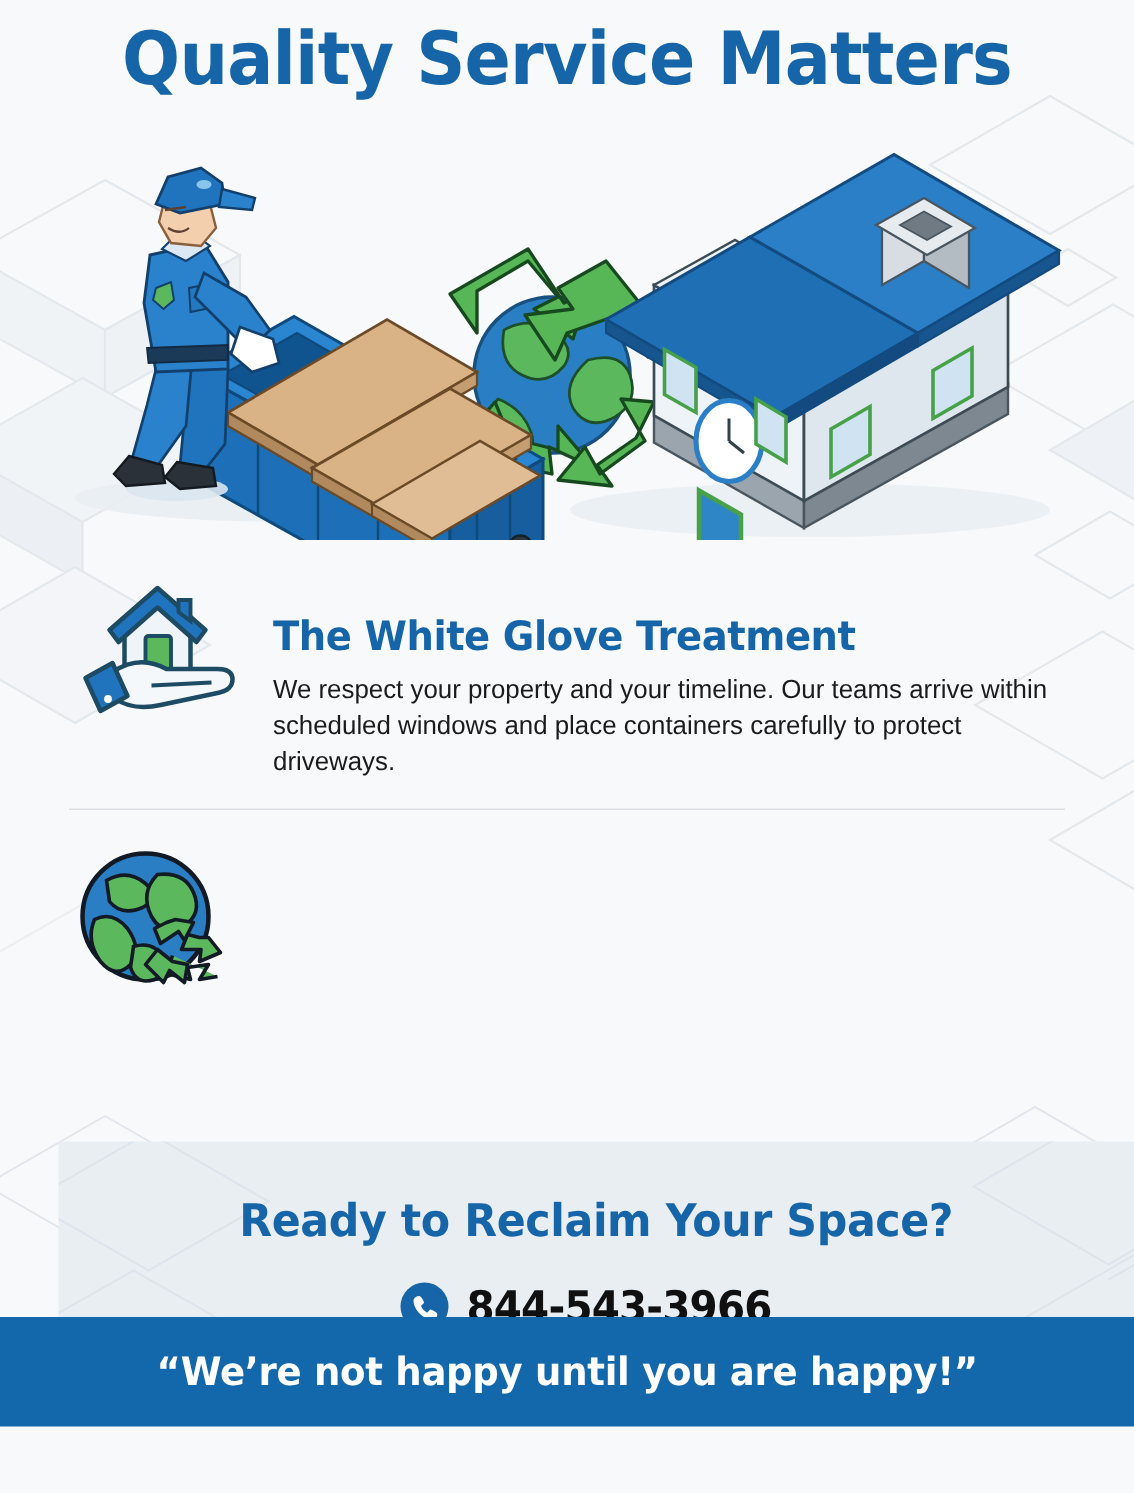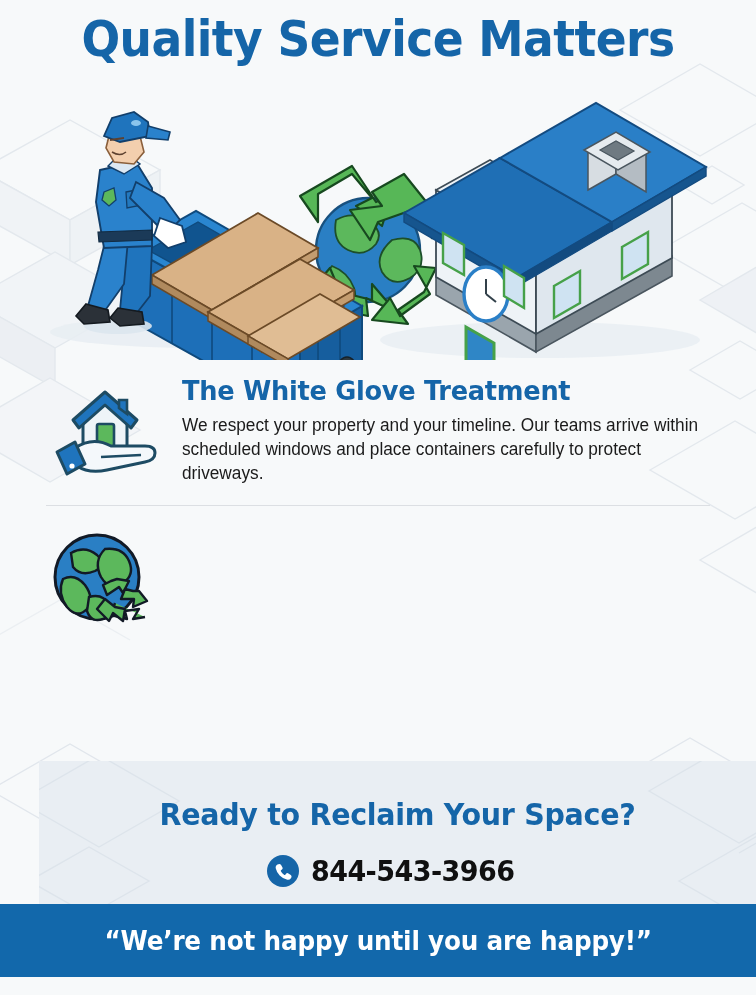--- a/index.html
+++ b/index.html
@@ -24,21 +24,21 @@
   }
 
   
   .hero{position:relative;z-index:2;height:285px;margin-top:4px;}
   .hero svg{position:absolute;left:0;top:0;}
 
   
   .features{position:relative;z-index:3;padding:0 24px;}
   .feature{display:flex;align-items:flex-start;gap:18px;padding:16px 14px 14px 22px;}
   .feature-icon{flex:0 0 auto;width:118px;height:110px;display:flex;align-items:center;justify-content:center;}
-  .feature-body{flex:1 1 auto;padding-top:4px;}
+  .feature-body{flex:1 1 auto;padding-top:4px;margin-top:34px;}
   .feature-title{
     margin:0 0 7px 0;font-size:27px;font-weight:bold;letter-spacing:-0.3px;
     font-family:"DejaVu Sans","Liberation Sans",sans-serif;
     transform:scaleX(0.95);transform-origin:left center;
   }
   .feature-title.blue{color:#1565a8;}
   .feature-title.green{color:#4fab50;}
   .feature-text{
     margin:0;font-size:17.5px;line-height:1.38;color:#1b1b1b;
     font-family:"Liberation Sans","DejaVu Sans",sans-serif;
@@ -63,21 +63,21 @@
   .contact{display:flex;align-items:center;gap:11px;}
   .contact-text{
     font-size:29px;font-weight:bold;color:#101010;letter-spacing:-0.6px;
     font-family:"DejaVu Sans","Liberation Sans",sans-serif;
     transform:scaleX(0.93);transform-origin:left center;
   }
   .contact-text.url{font-size:24px;letter-spacing:-0.4px;}
 
   
   .banner{
-    position:absolute;left:0;right:0;top:904px;height:73px;z-index:4;
+    position:absolute;left:0;right:0;top:878px;height:73px;z-index:4;
     background:#1268ab;display:flex;align-items:center;justify-content:center;
   }
   .banner-text{
     color:#ffffff;font-size:26px;font-weight:bold;letter-spacing:-0.2px;
     font-family:"DejaVu Sans","Liberation Sans",sans-serif;
     transform:scaleX(0.95);transform-origin:center;
   }
 </style>
 </head>
 <body>

